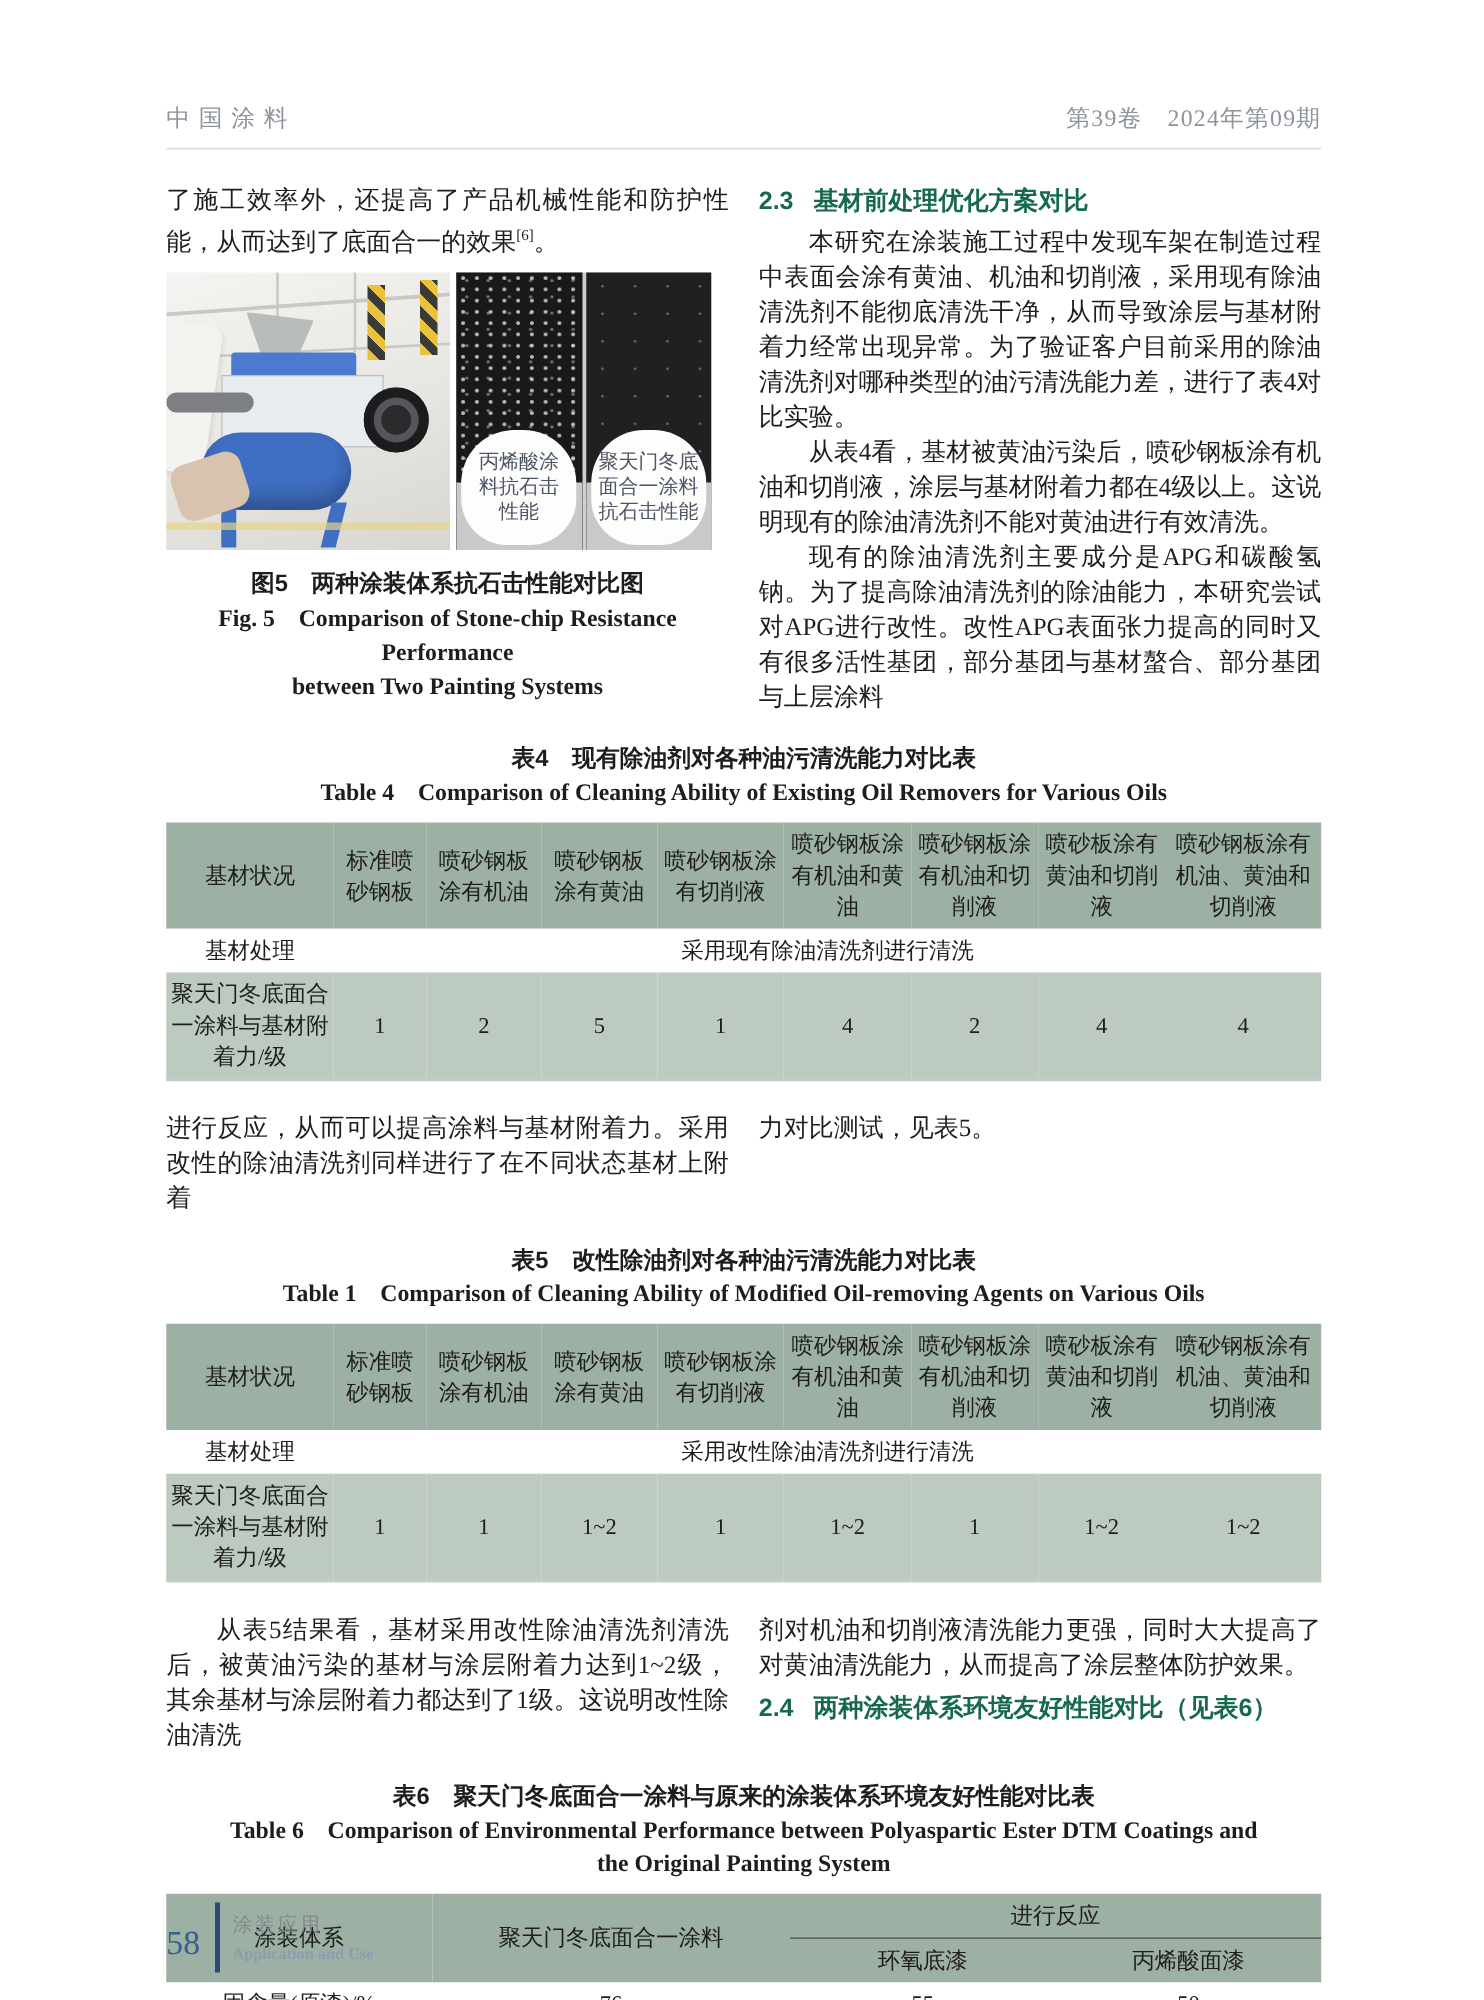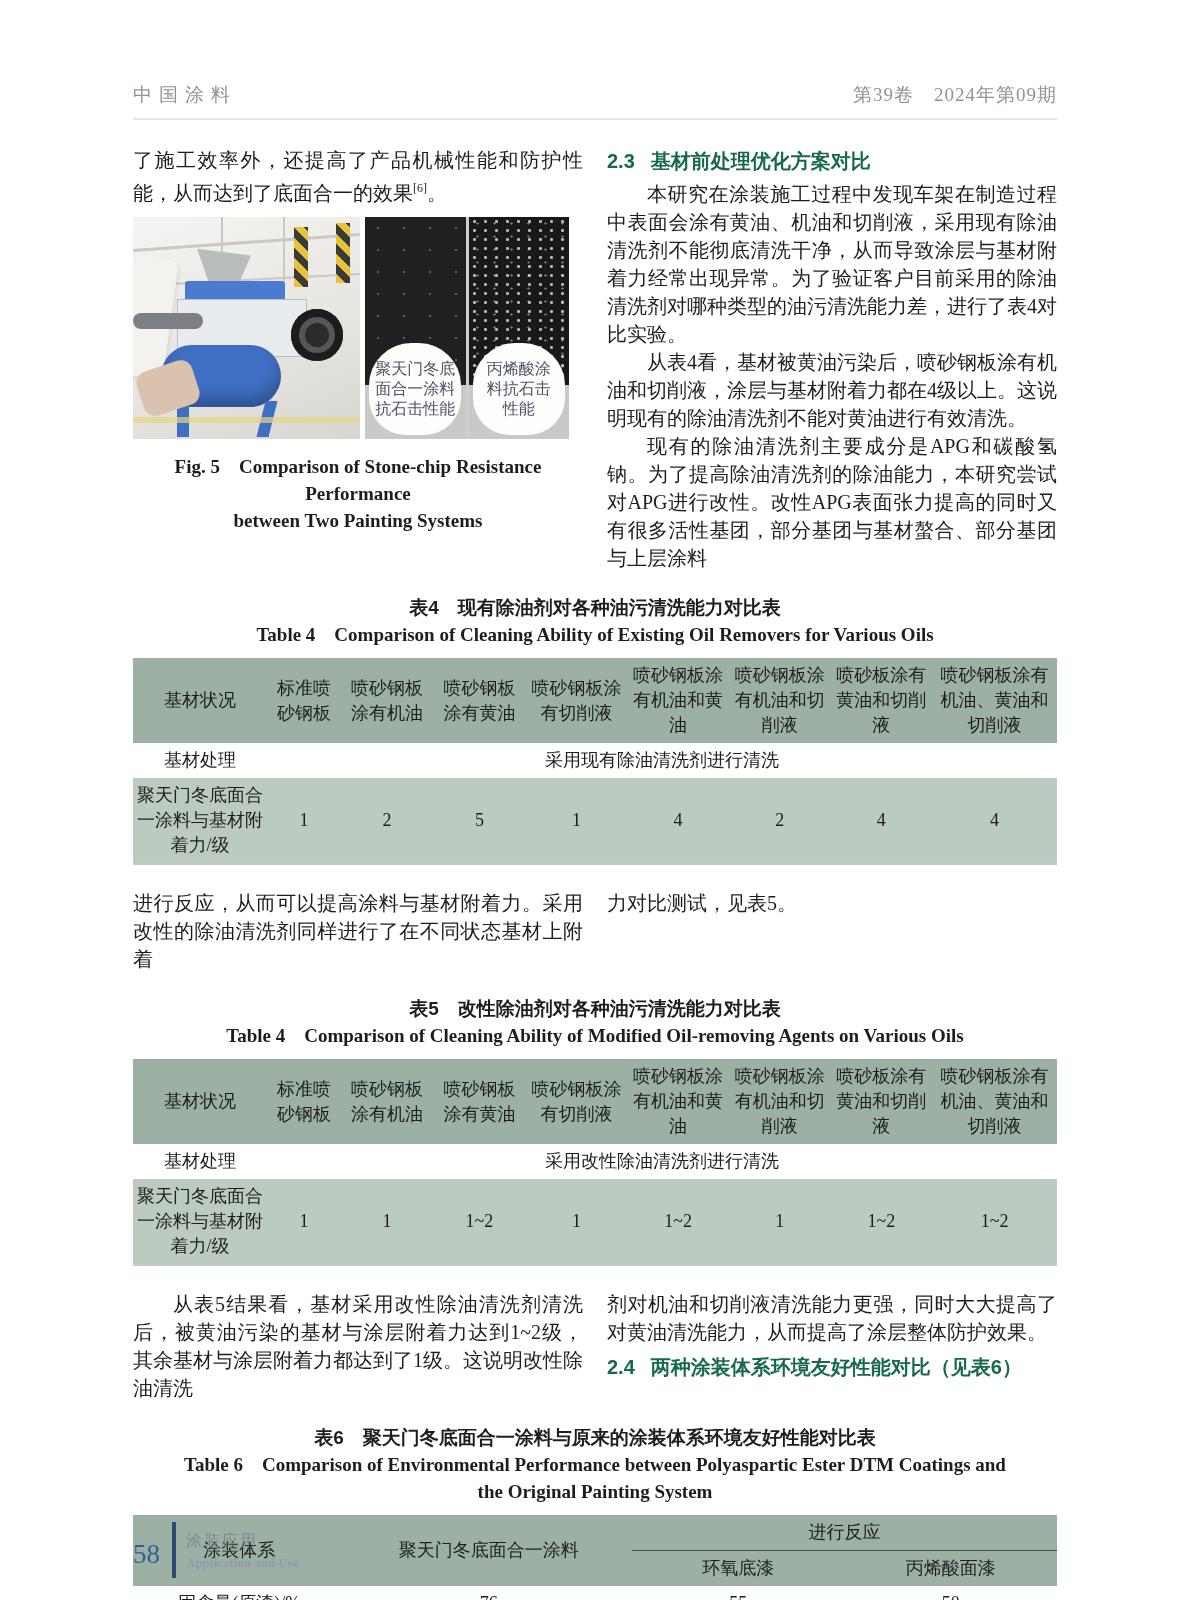--- a/index.html
+++ b/index.html
@@ -118,35 +118,36 @@
             <div class="m-body"></div>
             <div class="m-arm"></div>
             <div class="m-wheel"></div>
             <div class="m-tank"></div>
             <div class="m-leg" style="left:44px;top:184px;"></div>
             <div class="m-leg" style="left:128px;top:184px;transform:skewX(-14deg);"></div>
             <div class="m-floorline"></div>
             <div class="m-hand"></div>
           </div>
           <div class="photo-panels">
+            <div class="panel panel-l">
+              <div class="panel-base"></div>
+              <div class="blob">丙烯酸涂
+料抗石击
+性能</div>
+            </div>
             <div class="panel panel-r">
               <div class="panel-base"></div>
               <div class="blob">聚天门冬底
 面合一涂料
 抗石击性能</div>
             </div>
-            <div class="panel panel-l">
-              <div class="panel-base"></div>
-              <div class="blob">丙烯酸涂
-料抗石击
-性能</div>
-            </div>
           </div>
         </div>
         <div class="fig-caption">
+          <div class="cap-cn">图5　两种涂装体系抗石击性能对比图</div>
           <div class="cap-en">Fig. 5　Comparison of Stone-chip Resistance Performance</div>
           <div class="cap-en">between Two Painting Systems</div>
         </div>
       </div>
 
       <div class="col">
         <div class="h-green"><span class="hnum">2.3</span><span>基材前处理优化方案对比</span></div>
         <p class="para indent">本研究在涂装施工过程中发现车架在制造过程中表面会涂有黄油、机油和切削液，采用现有除油清洗剂不能彻底清洗干净，从而导致涂层与基材附着力经常出现异常。为了验证客户目前采用的除油清洗剂对哪种类型的油污清洗能力差，进行了表4对比实验。</p>
         <p class="para indent">从表4看，基材被黄油污染后，喷砂钢板涂有机油和切削液，涂层与基材附着力都在4级以上。这说明现有的除油清洗剂不能对黄油进行有效清洗。</p>
         <p class="para indent">现有的除油清洗剂主要成分是APG和碳酸氢钠。为了提高除油清洗剂的除油能力，本研究尝试对APG进行改性。改性APG表面张力提高的同时又有很多活性基团，部分基团与基材螯合、部分基团与上层涂料</p>
@@ -203,21 +204,21 @@
       <div class="col">
         <p class="para">进行反应，从而可以提高涂料与基材附着力。采用改性的除油清洗剂同样进行了在不同状态基材上附着</p>
       </div>
       <div class="col">
         <p class="para">力对比测试，见表5。</p>
       </div>
     </div>
 
     <div class="tbl-block">
       <div class="tbl-title-cn">表5　改性除油剂对各种油污清洗能力对比表</div>
-      <div class="tbl-title-en">Table 4　Comparison of Cleaning Ability of Modified Oil-removing Agents on Various Oils</div>
+      <div class="tbl-title-en">Table 1　Comparison of Cleaning Ability of Modified Oil-removing Agents on Various Oils</div>
       <table class="data">
         <colgroup>
           <col style="width:14.5%">
             <col style="width:8%">
             <col style="width:10%">
             <col style="width:10%">
           <col style="width:11%">
             <col style="width:11%">
             <col style="width:11%">
             <col style="width:11%">

